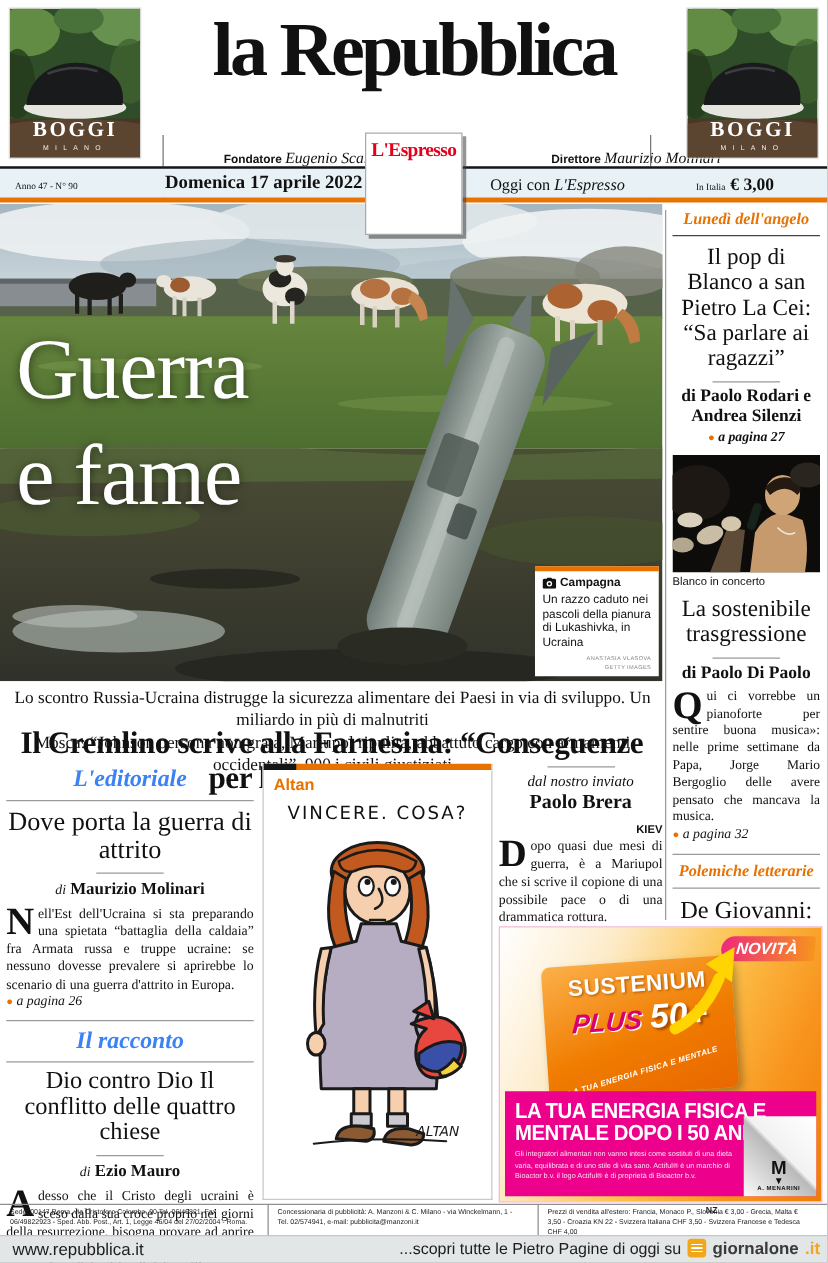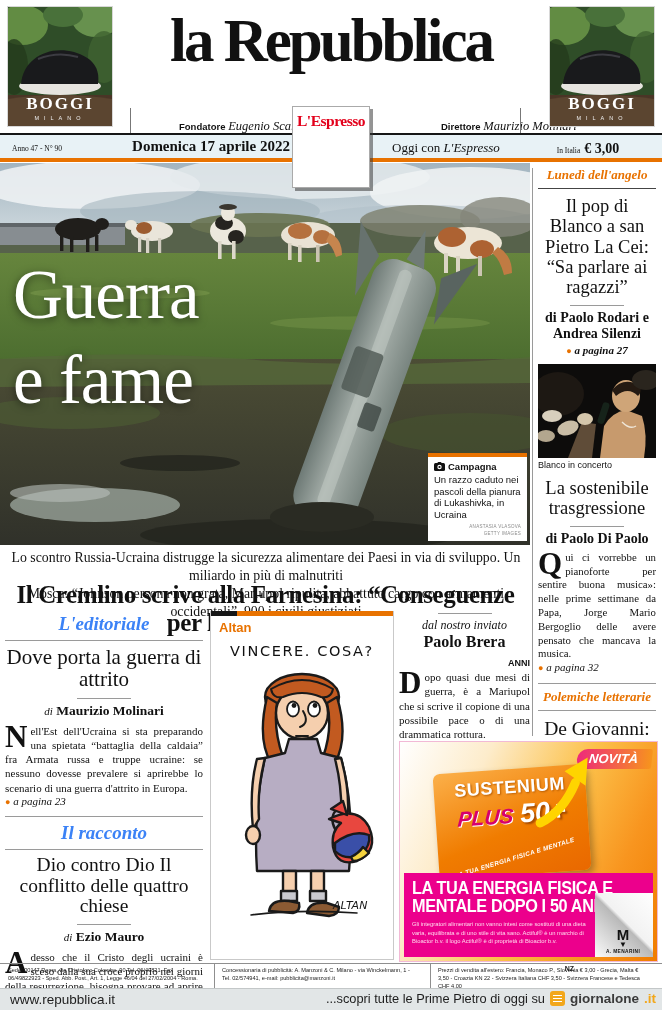--- a/index.html
+++ b/index.html
@@ -354,21 +354,21 @@
     <div class="byline-rule"></div>
     <div class="byline">
       <span class="di">di</span>
       <span class="name">Maurizio Molinari</span>
     </div>
     <div class="body-text">
       <span class="dropcap">N</span><span>ell'Est dell'Ucraina si sta preparando una spietata “battaglia della caldaia” fra Armata russa e truppe ucraine: se nessuno dovesse prevalere si aprirebbe lo scenario di una guerra d'attrito in Europa.</span>
     </div>
     <div class="pageref">
       <span class="dot">●</span>
-      <span>a pagina 23</span>
+      <span>a pagina 26</span>
     </div>
 
     <div class="rule" style="margin-top:9px"></div>
     <div class="kicker">Il racconto</div>
     <div class="rule"></div>
     <div class="art-title t2">Dio contro Dio Il conflitto delle quattro chiese</div>
     <div class="byline-rule"></div>
     <div class="byline">
       <span class="di">di</span>
       <span class="name">Ezio Mauro</span>
@@ -418,21 +418,21 @@
         <path d="M40,256 Q90,250 146,254" fill="none" stroke-width="1.6"></path>
       </g>
       <text x="122" y="250" font-family="DejaVu Sans, sans-serif" font-style="italic" font-size="11" fill="#1a1a1a">ALTAN</text>
     </svg>
   </div>
 
   <div class="col3">
     <div class="byline-rule" style="margin-top:0"></div>
     <div class="kick">dal nostro inviato</div>
     <div class="auth">Paolo Brera</div>
-    <div class="dateline">ANNI</div>
+    <div class="dateline">KIEV</div>
     <div class="body-text" style="margin-top:2px">
       <span class="dropcap">D</span><span>opo quasi due mesi di guerra, è a Mariupol che si scrive il copione di una possibile pace o di una drammatica rottura.</span>
     </div>
     <div class="pageref">
       <span class="dot">●</span>
       <span>a pagina 4</span>
     </div>
     <div class="services">
       <span class="sl">I servizi</span>
       <span class="dot">●</span>
@@ -522,20 +522,20 @@
     <div class="fdiv" style="left:214px"></div>
     <div class="fcol fc2">Concessionaria di pubblicità: A. Manzoni &amp; C. Milano - via Winckelmann, 1 - Tel. 02/574941, e-mail: pubblicita@manzoni.it</div>
     <div class="fdiv" style="left:430px"></div>
     <div class="fcol fc3">Prezzi di vendita all'estero: Francia, Monaco P., Slovenia € 3,00 - Grecia, Malta € 3,50 - Croazia KN 22 - Svizzera Italiana CHF 3,50 - Svizzera Francese e Tedesca CHF 4,00</div>
     <div class="nz">NZ</div>
   </div>
 
   <div class="bottombar">
     <div class="site">www.repubblica.it</div>
     <div class="bb-right">
-      <span class="promo">...scopri tutte le Prime Pietro di oggi su</span>
+      <span class="promo">...scopri tutte le Pietro Pagine di oggi su</span>
       <span class="gicon"></span>
       <span class="gname">giornalone</span>
       <span class="gtld">.it</span>
     </div>
   </div>
 
 </div>
 
 </body></html>

